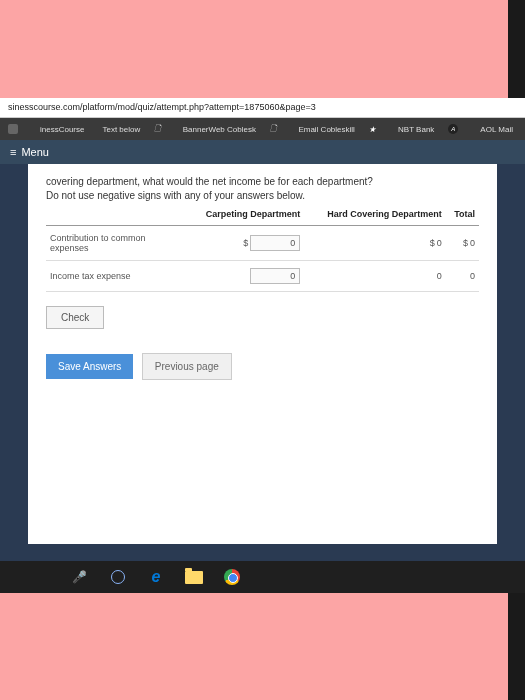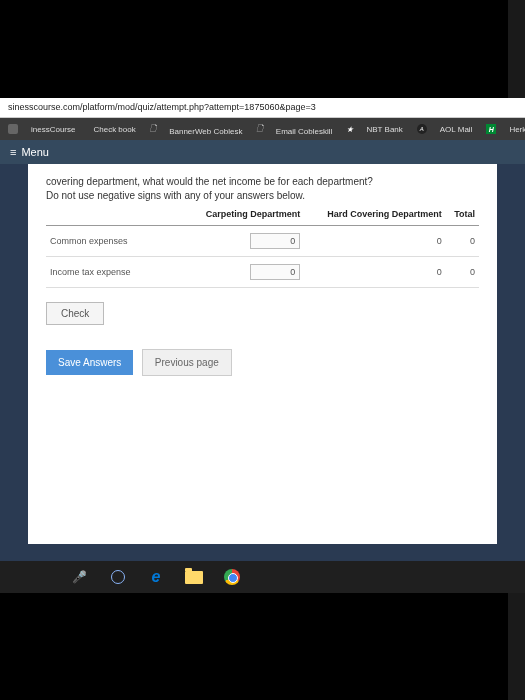--- a/index.html
+++ b/index.html
@@ -1,21 +1,21 @@
 <!DOCTYPE html>
 <html><head>
 <meta charset="utf-8">
 <style>
 *{margin:0;padding:0;box-sizing:border-box;font-family:Arial,Helvetica,sans-serif}
 body{width:525px;height:700px;background:#1a1a1a;overflow:hidden}
-.photo-frame{width:508px;height:700px;background:#000000;position:relative}
+.photo-frame{width:508px;height:700px;background:#fca5a5;position:relative}
 .screen{position:absolute;top:98px;left:0;width:525px;height:495px;background:#e8e8e8}
 .url-bar{background:#fff;height:20px;font-size:9px;padding:4px 8px;color:#222;border-bottom:1px solid #ccc}
 .bookmarks{background:#3a3a3a;height:22px;display:flex;align-items:center;padding:0 4px;font-size:8px;color:#ddd;gap:2px;overflow:hidden;white-space:nowrap}
-.bookmarks span{display:inline-flex;align-items:flex-end;gap:9px;padding:0 4px}
+.bookmarks span{display:inline-flex;align-items:center;gap:18px;padding:0 4px}
 .bk-icon{width:10px;height:10px;display:inline-block;background:#666;border-radius:2px}
 .bk-star{color:#fff}
 .bk-aol{width:10px;height:10px;background:#222;border-radius:50%;color:#fff;font-size:6px;display:inline-flex;align-items:center;justify-content:center}
 .bk-h{width:10px;height:10px;background:#083;color:#fff;font-size:7px;font-weight:bold;display:inline-flex;align-items:center;justify-content:center}
 .menu-bar{background:#34495e;height:24px;display:flex;align-items:center;padding:0 10px;color:#fff;font-size:11px}
 .hamburger{display:inline-block;margin-right:6px;letter-spacing:-1px}
 .content{background:#fff;margin:0 28px;padding:12px 18px 34px;min-height:380px;position:relative}
 .content::before{content:"";position:absolute;inset:-8px -28px;background:linear-gradient(135deg,#2a3a52,#1f2d3d);z-index:-1}
 .bg-wrap{position:absolute;top:66px;left:0;right:0;bottom:0;background:#2a3a52}
 .question{font-size:10px;color:#333;margin-bottom:3px}
@@ -52,21 +52,21 @@
 <div class="screen">
 
 <div class="url-bar">sinesscourse.com/platform/mod/quiz/attempt.php?attempt=1875060&amp;page=3</div>
 
 <div class="bookmarks">
   <span>
           <i class="bk-icon"></i>
           <span>inessCourse</span>
         </span>
   <span>
-          <span>Check book</span>
+          <span>Text below</span>
         </span>
   <span>
           <i>🗋</i>
           <span>BannerWeb Coblesk</span>
         </span>
   <span>
           <i>🗋</i>
           <span>Email Cobleskill</span>
         </span>
   <span>
@@ -97,24 +97,24 @@
     <thead>
       <tr>
         <th></th>
         <th>Carpeting Department</th>
         <th>Hard Covering Department</th>
         <th>Total</th>
       </tr>
     </thead>
     <tbody>
       <tr>
-        <td>Common expenses</td>
-        <td class="cell"><span class="inp">0</span></td>
-        <td class="cell"><span>0</span></td>
-        <td class="cell"><span>0</span></td>
+        <td>Contribution to common expenses</td>
+        <td class="cell"><span class="dollar">$</span><span class="inp">0</span></td>
+        <td class="cell"><span class="dollar">$</span><span>0</span></td>
+        <td class="cell"><span class="dollar">$</span><span>0</span></td>
       </tr>
       <tr>
         <td>Income tax expense</td>
         <td class="cell"><span class="inp">0</span></td>
         <td class="cell"><span>0</span></td>
         <td class="cell"><span>0</span></td>
       </tr>
     </tbody>
   </table>
 

